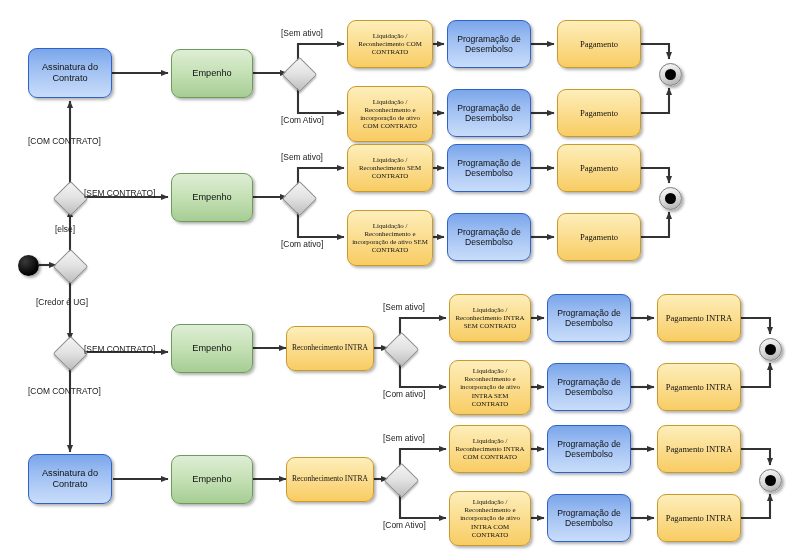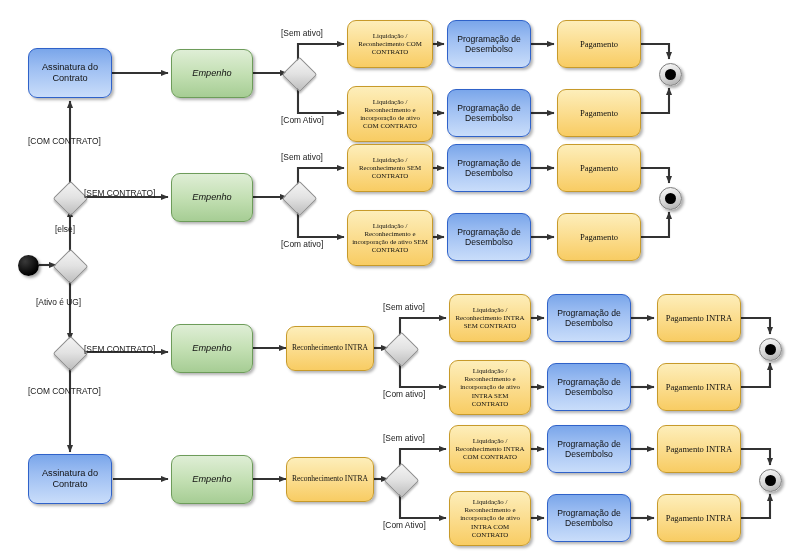--- a/index.html
+++ b/index.html
@@ -11,21 +11,21 @@
 
   .node{position:absolute;box-sizing:border-box;border-radius:9px;
         display:flex;align-items:center;justify-content:center;text-align:center;
         color:#111;line-height:1.18;padding:2px 4px;
         box-shadow:2px 2px 3px rgba(0,0,0,.30);}
   .node .lbl{display:block;width:100%;}
 
   .n-blue{background:linear-gradient(180deg,#7aa6ea 0%,#9dbef2 38%,#c9ddfa 100%);
           border:1.6px solid #2f62c9;}
   .n-green{background:linear-gradient(180deg,#dfeed6 0%,#c4e0b4 50%,#a6cd94 100%);
-           border:1.6px solid #6d9c5a;font-style:italic;}
+           border:1.6px solid #6d9c5a;}
   .n-yellow{background:linear-gradient(180deg,#fdeeba 0%,#fbdd8f 50%,#f8cc63 100%);
             border:1.6px solid #c79a2a;font-family:Liberation Serif, serif;}
 
   .fs13{font-size:9.2px;}
   .fs12{font-size:8.6px;}
   .fs11{font-size:7.6px;}
   .fs10{font-size:6.9px;}
 
   .diamond{position:absolute;width:23px;height:23px;
            background:linear-gradient(135deg,#f4f4f4 0%,#e2e2e2 48%,#bdbdbd 100%);
@@ -134,21 +134,21 @@
   <div class="diamond" style="left:58px;top:254px;"></div>
   <div class="diamond" style="left:58px;top:186px;"></div>
   <div class="diamond" style="left:58px;top:341px;"></div>
 
   <div class="diamond" style="left:287px;top:62px;"></div>
   <div class="diamond" style="left:287px;top:186px;"></div>
   <div class="diamond" style="left:389px;top:337px;"></div>
   <div class="diamond" style="left:389px;top:468px;"></div>
 
   <div class="edge-label" style="left:55px;top:224px;">[else]</div>
-  <div class="edge-label" style="left:36px;top:297px;">[Ativo é UG]</div>
+  <div class="edge-label" style="left:36px;top:297px;">[Credor é UG]</div>
   <div class="edge-label" style="left:28px;top:136px;">[COM CONTRATO]</div>
   <div class="edge-label" style="left:84px;top:188px;">[SEM CONTRATO]</div>
   <div class="edge-label" style="left:84px;top:344px;">[SEM CONTRATO]</div>
   <div class="edge-label" style="left:28px;top:386px;">[COM CONTRATO]</div>
 
   <div class="edge-label" style="left:281px;top:28px;">[Sem ativo]</div>
   <div class="edge-label" style="left:281px;top:115px;">[Com Ativo]</div>
   <div class="edge-label" style="left:281px;top:152px;">[Sem ativo]</div>
   <div class="edge-label" style="left:281px;top:239px;">[Com ativo]</div>
 

